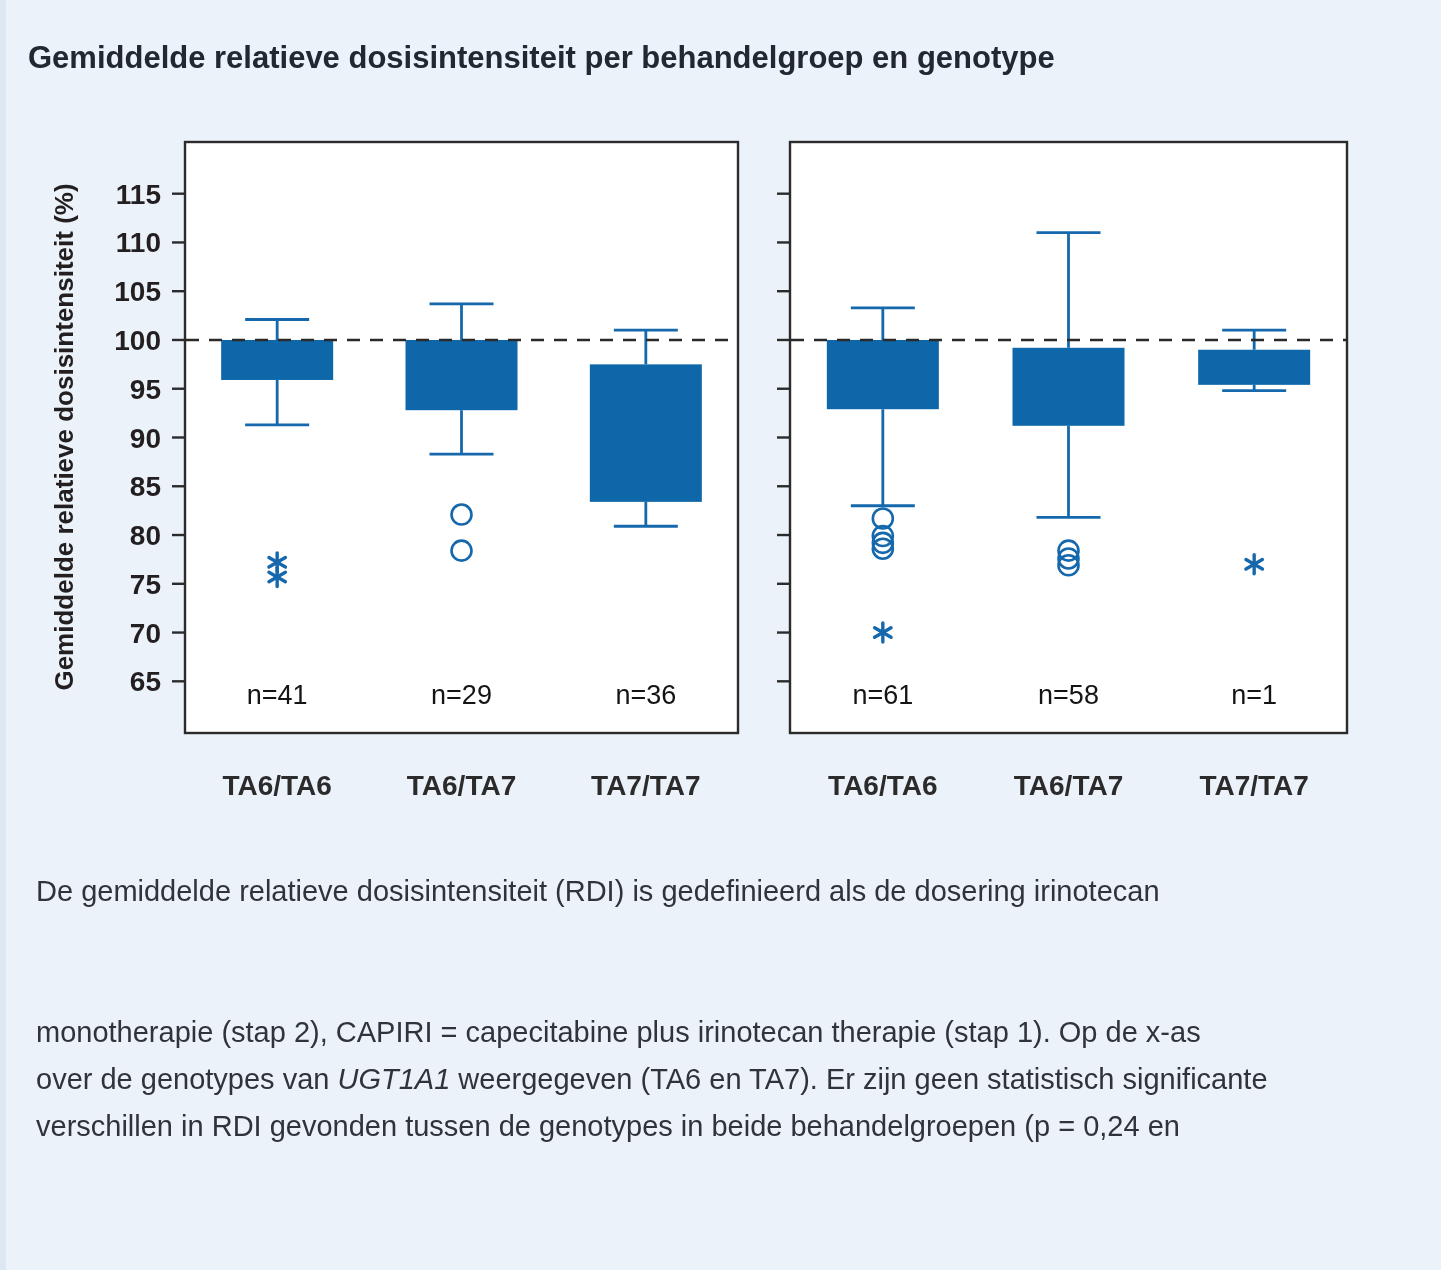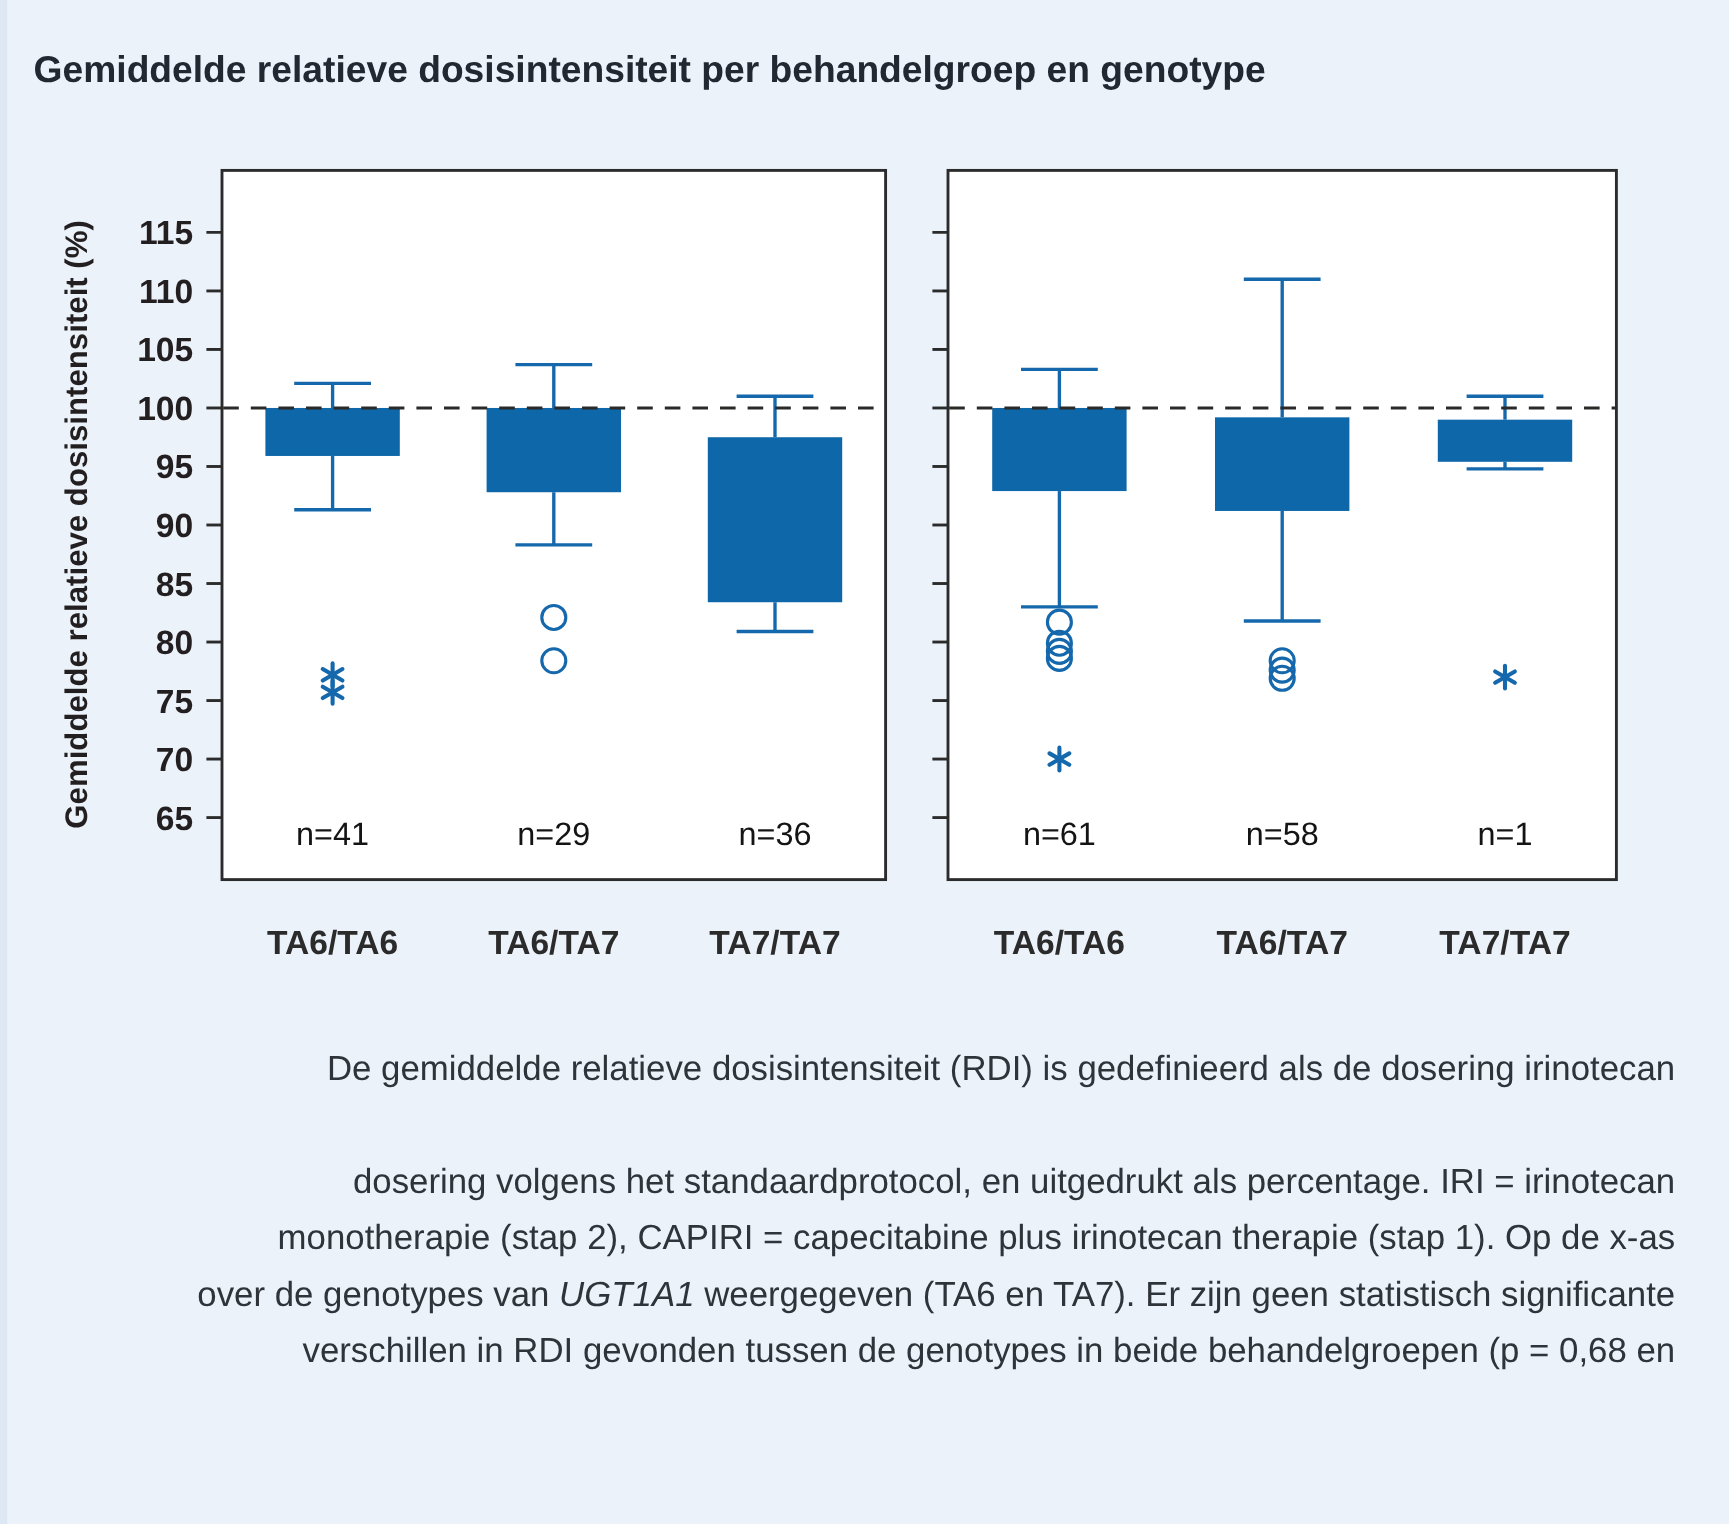--- a/index.html
+++ b/index.html
@@ -11,21 +11,21 @@
   .ylab{position:absolute;left:64px;top:437px;transform:translate(-50%,-50%) rotate(-90deg);
         transform-origin:center;font-size:26px;font-weight:700;color:#231f20;white-space:nowrap;}
   svg.panel{position:absolute;top:132px;}
   #panel-left{left:95px;}
   #panel-right{left:700px;}
   svg text{font-family:"Liberation Sans",sans-serif;}
   svg text.tick{font-size:28px;font-weight:700;fill:#231f20;}
   svg text.nlab{font-size:27px;font-weight:400;fill:#141414;}
   svg text.cat{font-size:28px;font-weight:700;fill:#2b2b2b;}
   .caption{position:absolute;left:36px;top:868px;width:1360px;margin:0;
-           font-size:29px;line-height:47px;color:#2e343a;font-weight:400;text-align:right;}
+           font-size:29px;line-height:47px;color:#2e343a;font-weight:400;}
   .caption em{font-style:italic;}
 </style>
 </head>
 <body>
 
 <div class="page">
   <div class="edge"></div>
 
   <h1 class="title">Gemiddelde relatieve dosisintensiteit per behandelgroep en genotype</h1>
 
@@ -134,18 +134,18 @@
       <line x1="562.3939080026189" y1="427.5321782178218" x2="545.9394253307146" y2="437.0321782178218" stroke="#1568ac" stroke-width="3.4" stroke-linecap="round"></line>
       <text x="554.1666666666667" y="572" text-anchor="middle" class="nlab">n=1</text>
       <text x="554.1666666666667" y="663" text-anchor="middle" class="cat">TA7/TA7</text>
       <line x1="91" x2="646" y1="207.97524752475246" y2="207.97524752475246" stroke="#2b2a28" stroke-width="2.4" stroke-dasharray="13 10"></line>
       <rect x="90" y="10" width="557" height="591" fill="none" stroke="#2b2b2b" stroke-width="2.4"></rect>
     </svg>
 
   <p class="caption">
     <span>De gemiddelde relatieve dosisintensiteit (RDI) is gedefinieerd als de dosering irinotecan</span><br>
     <br>
-    <span>dosering volgens het standaardprotocol, en uitgedrukt als percentage. IRI = irinotecan</span><br>
+    <br>
     <span>monotherapie (stap 2), CAPIRI = capecitabine plus irinotecan therapie (stap 1). Op de x-as</span><br>
     <span>over de genotypes van </span><em>UGT1A1</em><span> weergegeven (TA6 en TA7). Er zijn geen statistisch significante</span><br>
-    <span>verschillen in RDI gevonden tussen de genotypes in beide behandelgroepen (p = 0,68 en</span><br>
+    <span>verschillen in RDI gevonden tussen de genotypes in beide behandelgroepen (p = 0,24 en</span><br>
   </p>
 </div>
 
 </body></html>

